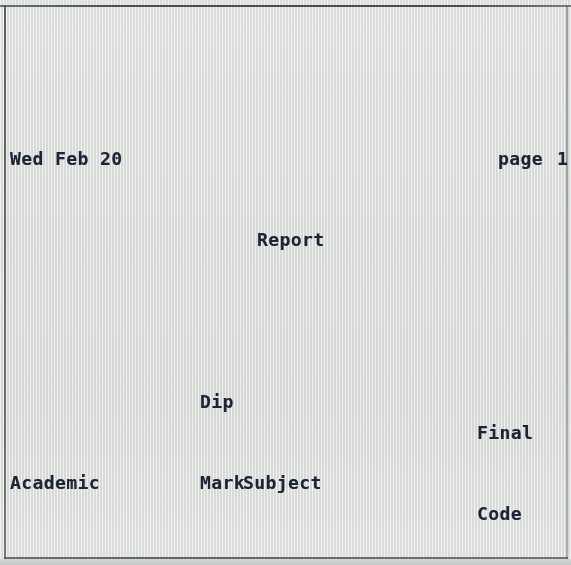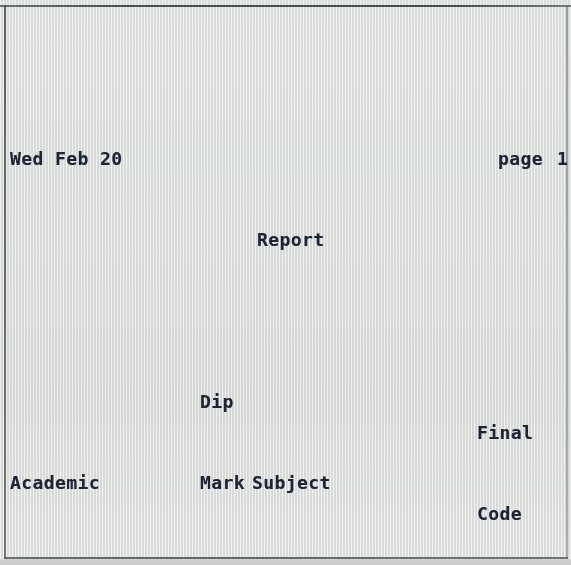--- a/index.html
+++ b/index.html
@@ -77,21 +77,21 @@
     top: 0;
     white-space: pre;
   }
   .c-date    { left: 0px; }
   .c-pageLbl { left: 488px; }
   .c-pageNum { left: 547px; }
   .c-title   { left: 145px; }
   .c-sub     { left: 247px; }
   .c-student { left: 0px; }
   .c-dip     { left: 190px; }
-  .c-subject { left: 242px; }
+  .c-subject { left: 233px; }
   .c-mark    { left: 467px; margin-top: 31px; }
 </style>
 </head>
 <body>
 
 <div id="page">
 
   <div class="frame-top"></div>
   <div class="frame-left"></div>
   <div class="frame-right"></div>

